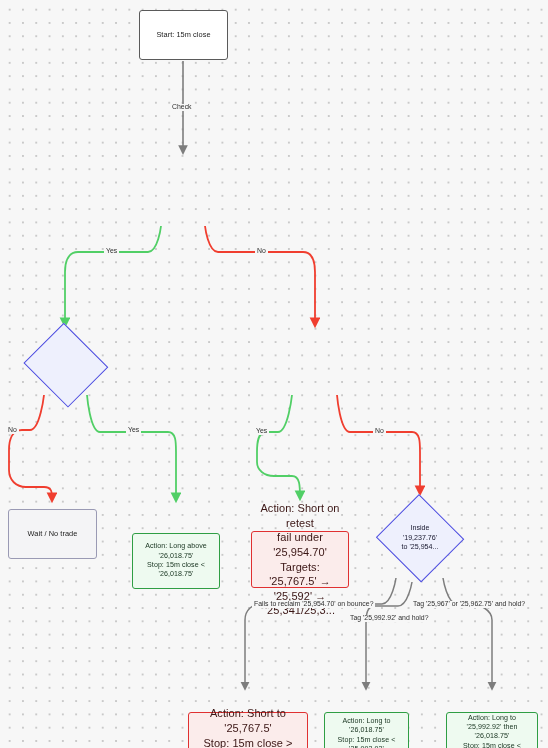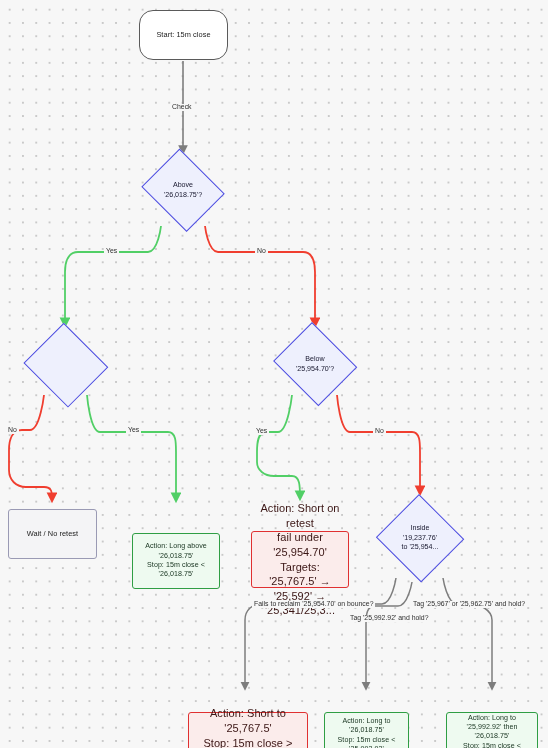--- a/index.html
+++ b/index.html
@@ -144,53 +144,43 @@
 
     <path d="M337,395 C337,395 340,432 350,432 L376,432 L412,432 C420,432 420,442 420,452 L420,493" fill="none" stroke="#f03e2f" stroke-width="1.8" marker-end="url(#ah-red)"></path>
 
     <path d="M396,578 C396,578 392,604 382,604 L262,604 C252,604 245,610 245,620 L245,660 C245,670 245,676 245,688" fill="none" stroke="#7d7d7d" stroke-width="1.5" marker-end="url(#ah-gray)"></path>
 
     <path d="M412,582 C412,582 408,606 398,606 L375,606 C367,606 366,614 366,624 L366,688" fill="none" stroke="#7d7d7d" stroke-width="1.5" marker-end="url(#ah-gray)"></path>
 
     <path d="M443,578 C443,578 447,604 457,604 L470,604 C480,604 492,610 492,620 L492,688" fill="none" stroke="#7d7d7d" stroke-width="1.5" marker-end="url(#ah-gray)"></path>
   </svg>
 
-  <div class="node rect start-node" style="left:139px; top:10px; width:89px; height:50px;border-radius:14px;">
+  <div class="node rect start-node" style="left:139px; top:10px; width:89px; height:50px;">
     <span class="txt">Start: 15m close</span>
   </div>
 
   <div class="edge-label" style="left:170px; top:104px;">Check</div>
 
-  <div class="node diamond" style="left:138px; top:152px; width:90px; height:76px;">
-    <div class="shape"></div>
-    <div class="dlabel">Above
-'26,018.75'?</div>
-  </div>
 
   <div class="edge-label" style="left:104px; top:248px;">Yes</div>
   <div class="edge-label" style="left:255px; top:248px;">No</div>
 
   <div class="node diamond" style="left:21px; top:325px; width:89px; height:80px;">
     <div class="shape"></div>
   </div>
 
   <div class="edge-label" style="left:6px; top:427px;">No</div>
   <div class="edge-label" style="left:126px; top:427px;">Yes</div>
 
-  <div class="node diamond" style="left:270px; top:325px; width:90px; height:78px;">
-    <div class="shape"></div>
-    <div class="dlabel">Below
-'25,954.70'?</div>
-  </div>
 
   <div class="edge-label" style="left:254px; top:428px;">Yes</div>
   <div class="edge-label" style="left:373px; top:428px;">No</div>
 
   <div class="node rect neutral-node" style="left:8px; top:509px; width:89px; height:50px;">
-    <span class="txt">Wait / No retest</span>
+    <span class="txt">Wait / No trade</span>
   </div>
 
   <div class="node rect green-node" style="left:132px; top:509px; width:88px; height:56px;">
     <span class="txt">Action: Long above
 '26,018.75'
 Stop: 15m close &lt;
 '26,018.75'</span>
   </div>
 
   <div class="node rect red-node" style="left:251px; top:507px; width:98px; height:57px;">

